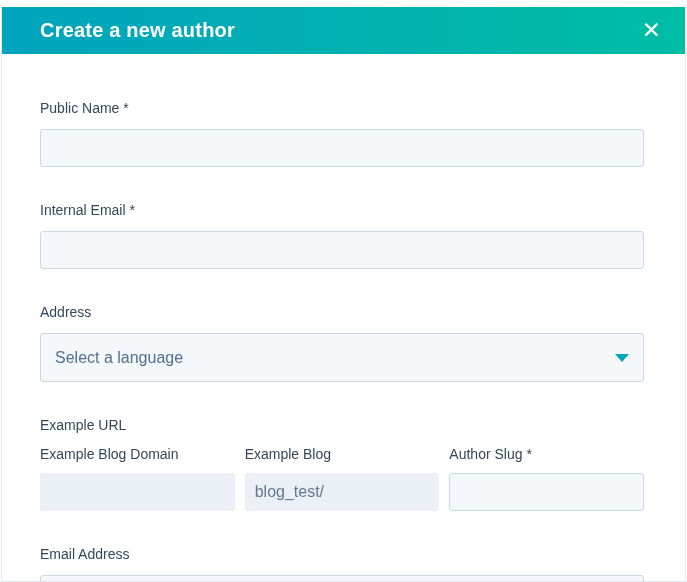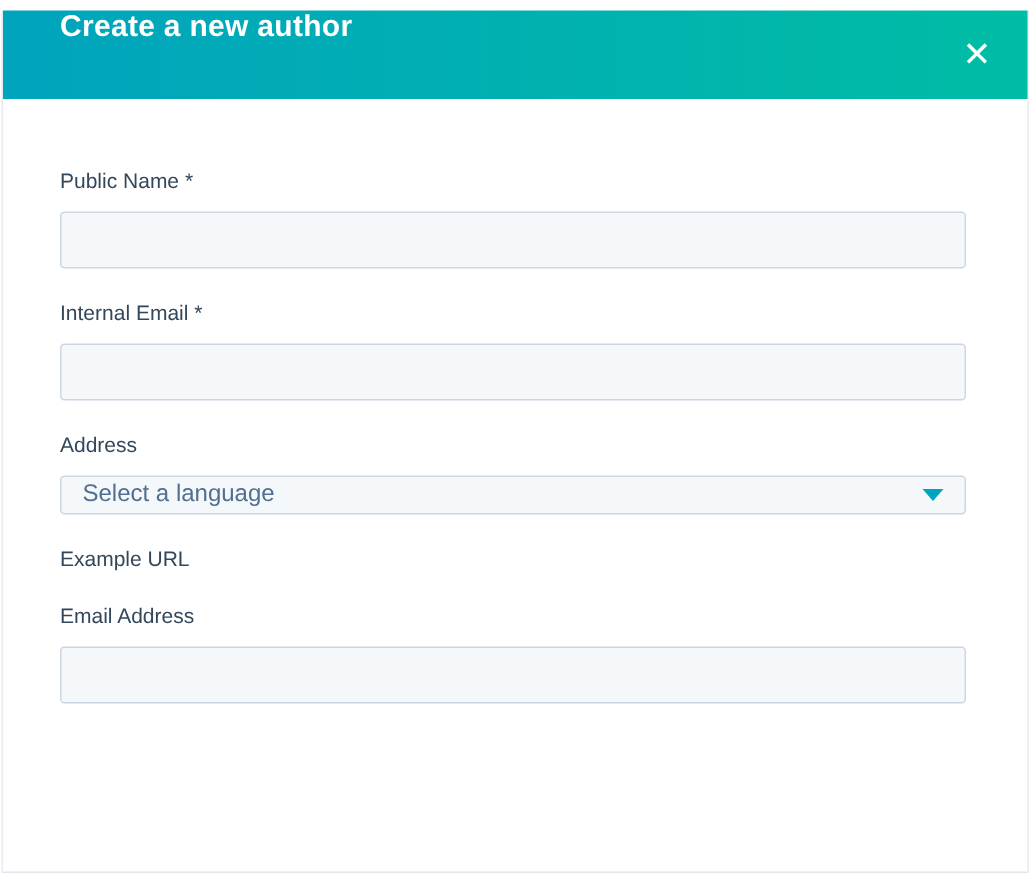--- a/index.html
+++ b/index.html
@@ -14,23 +14,24 @@
   }
   .modal {
     position: relative;
     margin: 7px 1px 0 1px;
     height: 575px;
     background: #ffffff;
     border-left: 1px solid #e6ebf1;
     border-right: 1px solid #e6ebf1;
   }
   .modal-header {
-    height: 59px;
+    height: 47px;
     background: linear-gradient(90deg, #00a4bd 0%, #00bda5 100%);
     display: flex;
+    align-items: center;
     padding: 0 20px 0 38px;
   }
   .modal-title {
     color: #ffffff;
     font-size: 20px;
     font-weight: bold;
     letter-spacing: 0.2px;
   }
   .close-btn {
     margin-left: auto;
@@ -40,21 +41,21 @@
     cursor: pointer;
     background: none;
     border: none;
     padding: 2px 4px;
     font-family: "Liberation Sans", sans-serif;
     font-weight: 300;
   }
   .modal-body {
     padding: 46px 41px 0 38px;
   }
-  .form-group { margin-bottom: 21px; }
+  .form-group { margin-bottom: 35px; }
   .field-label {
     display: block;
     color: #33475b;
     font-size: 14px;
     line-height: 17px;
     margin-bottom: 12px;
   }
   .text-input {
     display: block;
     width: 100%;
@@ -68,21 +69,21 @@
     font-family: "Liberation Sans", sans-serif;
     outline: none;
   }
   .text-input.disabled {
     background: #eaf0f6;
     border: none;
     color: #66788d;
   }
   .select-box {
     width: 100%;
-    height: 26px;
+    height: 49px;
     background: #f5f8fa;
     border: 1px solid #cbd6e2;
     border-radius: 3px;
     padding: 0 14px;
     display: flex;
     align-items: center;
     cursor: pointer;
   }
   .select-text {
     color: #516f90;
@@ -137,20 +138,34 @@
     <div class="form-group">
       <label class="field-label">Address</label>
       <div class="select-box">
         <span class="select-text">Select a language</span>
         <span class="caret-down"></span>
       </div>
     </div>
 
     <div class="form-group">
       <label class="field-label author-url-label">Example URL</label>
+      <div class="url-row">
+        <div class="url-col">
+          <label class="field-label">Example Blog Domain</label>
+          <input type="text" class="text-input disabled" disabled="" value="" style="">
+        </div>
+        <div class="url-col">
+          <label class="field-label">Example Blog</label>
+          <input type="text" class="text-input disabled" disabled="" value="blog_test/" style="">
+        </div>
+        <div class="url-col">
+          <label class="field-label">Author Slug *</label>
+          <input type="text" class="text-input" value="" style="">
+        </div>
+      </div>
     </div>
 
     <div class="form-group">
       <label class="field-label">Email Address</label>
       <input type="text" class="text-input" value="" style="">
     </div>
 
   </div>
 
   <div class="footer-divider"></div>

